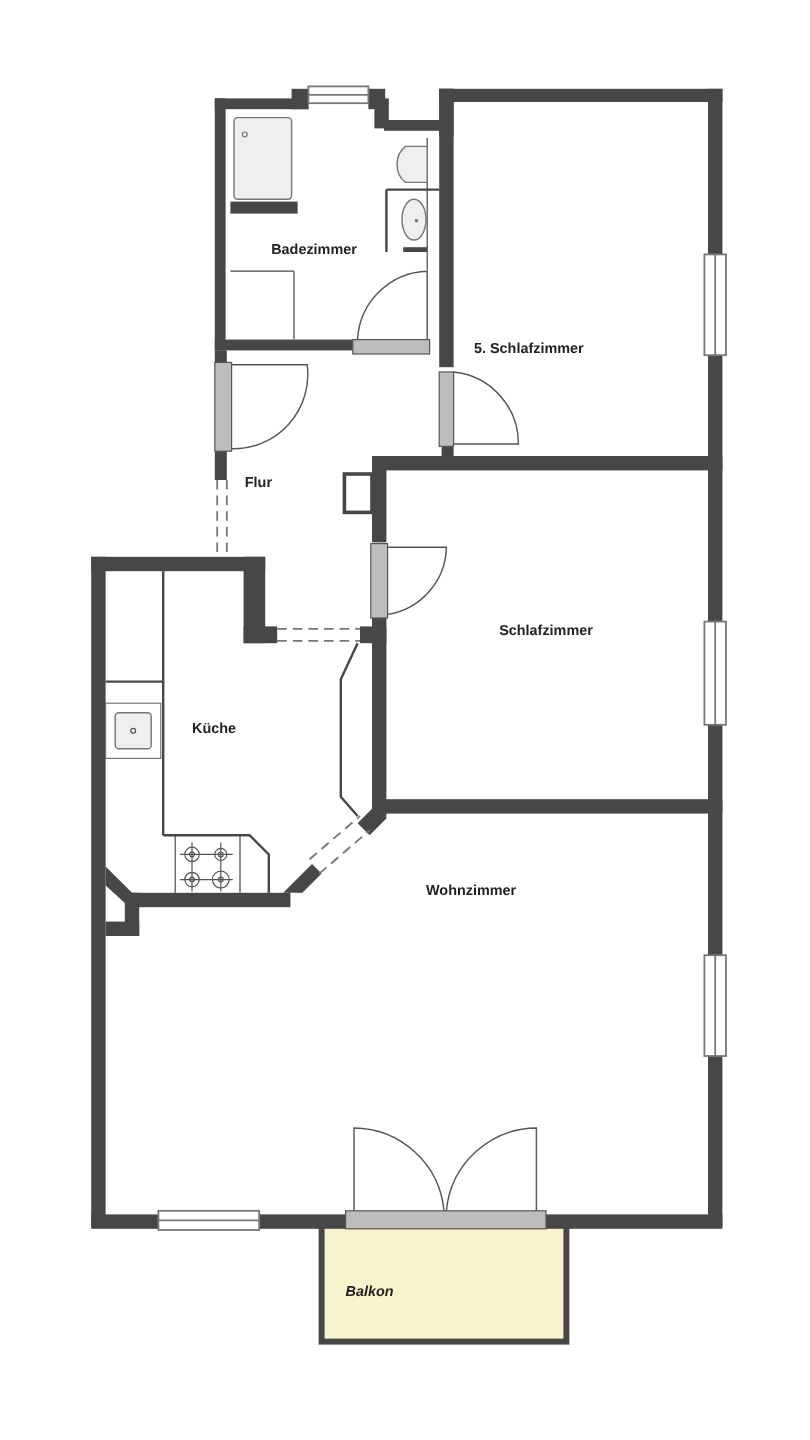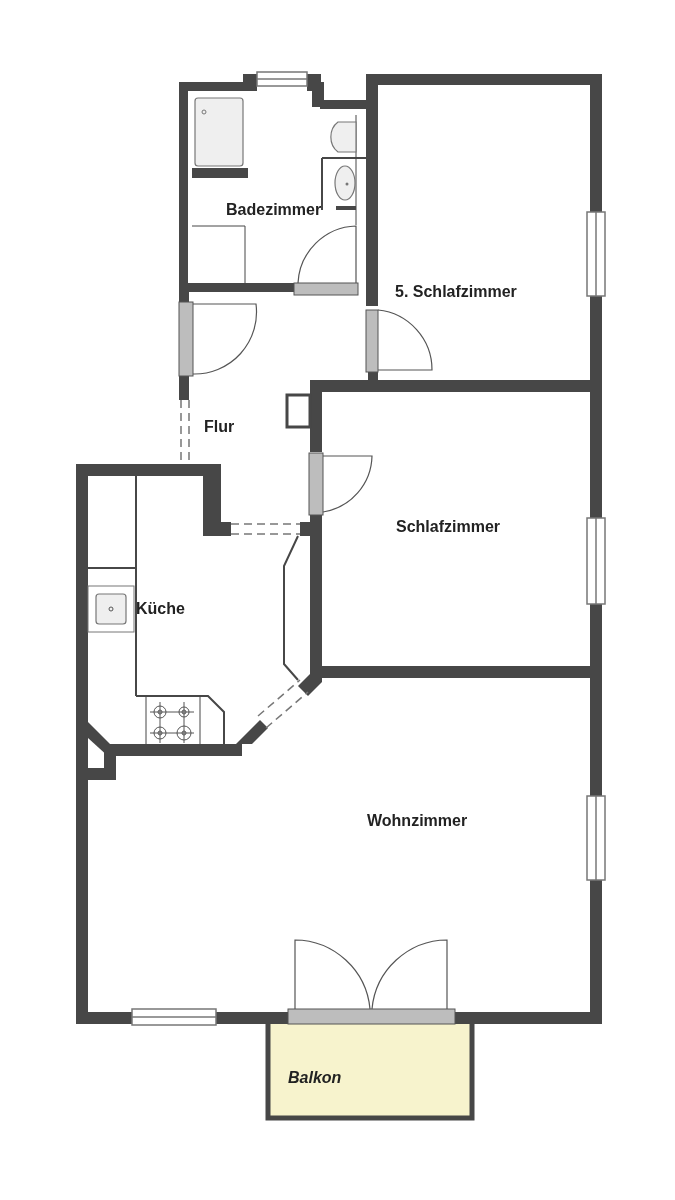--- a/index.html
+++ b/index.html
@@ -1,18 +1,18 @@
 <!DOCTYPE html>
 <html><head>
   <meta charset="utf-8">
   <style>
     html, body { margin: 0; padding: 0; background: #ffffff; }
     body { width: 675px; height: 1200px; position: relative; overflow: hidden; font-family: "Liberation Sans", sans-serif; }
     #plan { position: absolute; left: 0; top: 0; width: 675px; height: 1200px; }
-    .lbl { position: absolute; font-family: "Liberation Sans", sans-serif; font-size: 16px; font-weight: bold; color: #222222; white-space: nowrap; }
+    .lbl { position: absolute; font-family: "Liberation Sans", sans-serif; font-size: 12px; font-weight: bold; color: #222222; white-space: nowrap; }
   </style>
 </head>
 <body>
 
 <svg id="plan" viewBox="0 0 675 1200" xmlns="http://www.w3.org/2000/svg">
 
   <g>
     <rect x="268" y="1018" width="204" height="100" fill="#f7f3cd" stroke="#474747" stroke-width="5"></rect>
   </g>
 
@@ -155,17 +155,17 @@
       <line x1="150" y1="712" x2="194" y2="712"></line>
       <line x1="150" y1="733" x2="194" y2="733"></line>
       <line x1="160" y1="702" x2="160" y2="743"></line>
       <line x1="184" y1="702" x2="184" y2="743"></line>
     </g>
   </g>
 </svg>
 
 <div class="lbl" style="left:226px; top:201px;">Badezimmer</div>
 <div class="lbl" style="left:395px; top:283px;">5. Schlafzimmer</div>
-<div class="lbl" style="left:204px; top:418px;">Flur</div>
-<div class="lbl" style="left:396px; top:518px;">Schlafzimmer</div>
-<div class="lbl" style="left:136px; top:600px;">Küche</div>
-<div class="lbl" style="left:355px; top:812px;margin-left:12px;">Wohnzimmer</div>
+<div class="lbl" style="left:204px; top:395px;">Flur</div>
+<div class="lbl" style="left:416px; top:518px;">Schlafzimmer</div>
+<div class="lbl" style="left:160px; top:600px;">Küche</div>
+<div class="lbl" style="left:355px; top:735px;">Wohnzimmer</div>
 <div class="lbl" style="left:288px; top:1069px;font-style:italic;">Balkon</div>
 
 </body></html>

